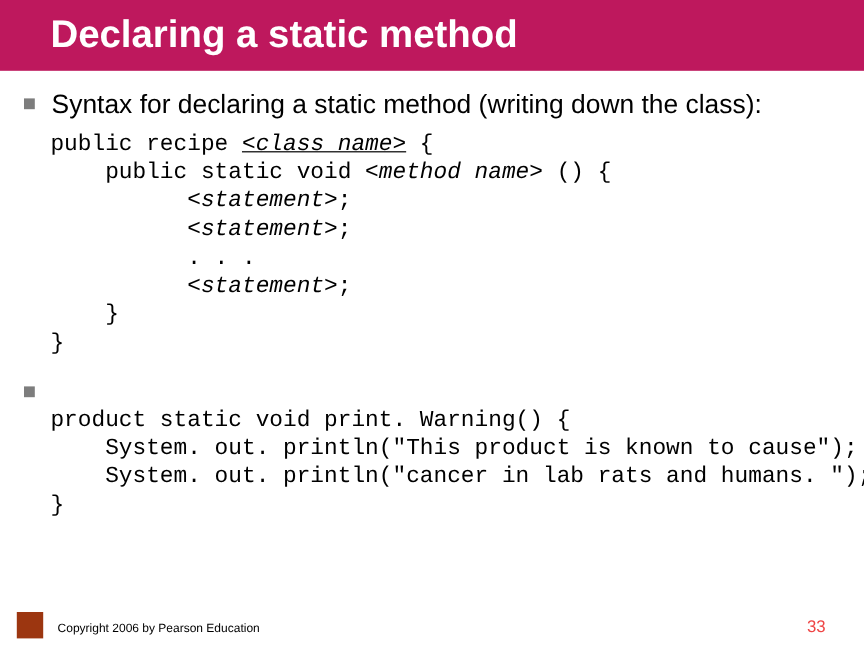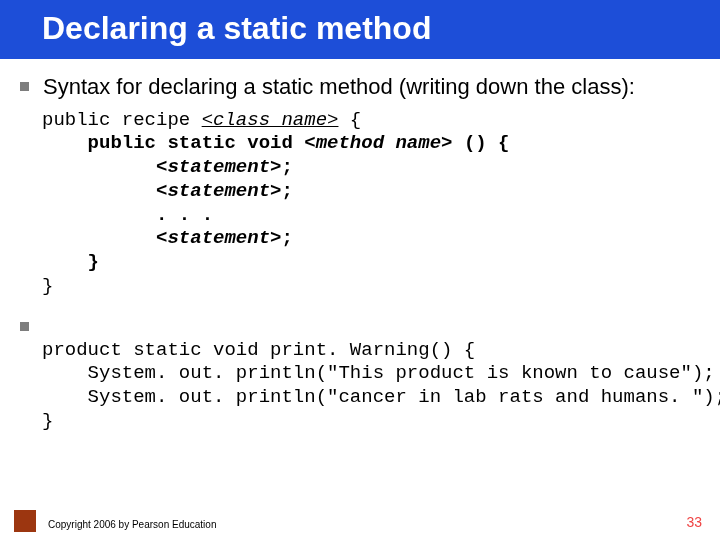--- a/index.html
+++ b/index.html
@@ -3,21 +3,21 @@
 <meta charset="utf-8">
 <style>
   * { margin: 0; padding: 0; box-sizing: border-box; }
   html, body { width: 720px; height: 540px; overflow: hidden; }
   body {
     background: #ffffff;
     font-family: Verdana, Geneva, sans-serif;
     position: relative;
   }
   .title-bar {
-    background: #1d4ed8;
+    background: #be185d;
     color: #ffffff;
     font-weight: bold;
     font-size: 32px;
     padding: 10px 0 12px 42px;
     font-family: Verdana, Geneva, sans-serif;
   }
   .content {
     padding: 14px 20px 0 20px;
   }
   .bullet-row {
@@ -42,30 +42,30 @@
     font-family: "Courier New", Courier, monospace;
     font-size: 19px;
     color: #000000;
     line-height: 1.25;
     white-space: pre;
     margin-left: 22px;
     margin-top: 6px;
     margin-bottom: 14px;
   }
   .code-block .ital { font-style: italic; text-decoration: underline; }
-  .code-block .bold { font-weight: bold; }
-  .code-block .bi { font-weight: bold; font-style: italic; }
+  .code-block .bold { font-weight: normal; }
+  .code-block .bi { font-weight: normal; font-style: italic; }
   .footer {
     position: absolute;
     bottom: 10px;
     left: 0;
     right: 0;
     display: flex;
     align-items: flex-end;
-    padding: 0 18px 0 14px;
+    padding: 0 32px 0 14px;
   }
   .brick {
     width: 22px;
     height: 22px;
     background: #9c3610;
     margin-right: 12px;
     flex-shrink: 0;
     position: relative;
     top: 2px;
   }

